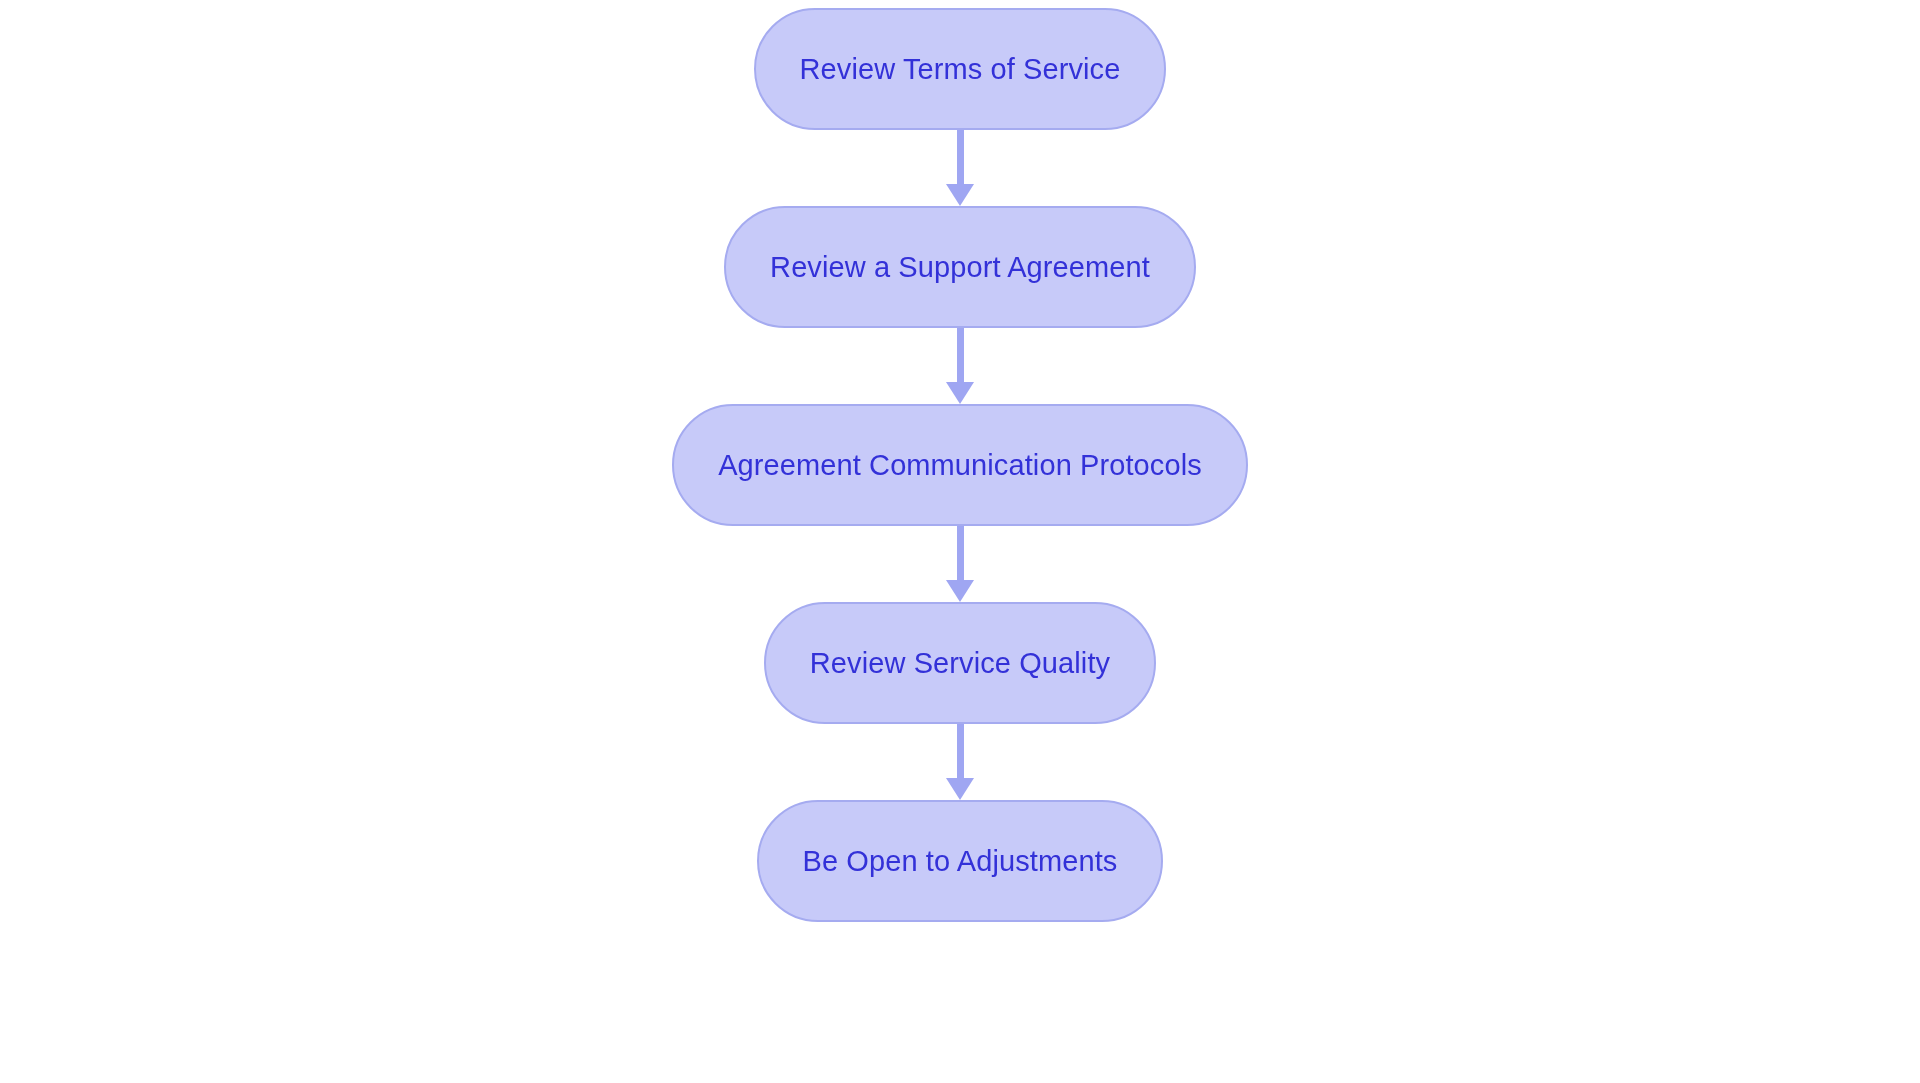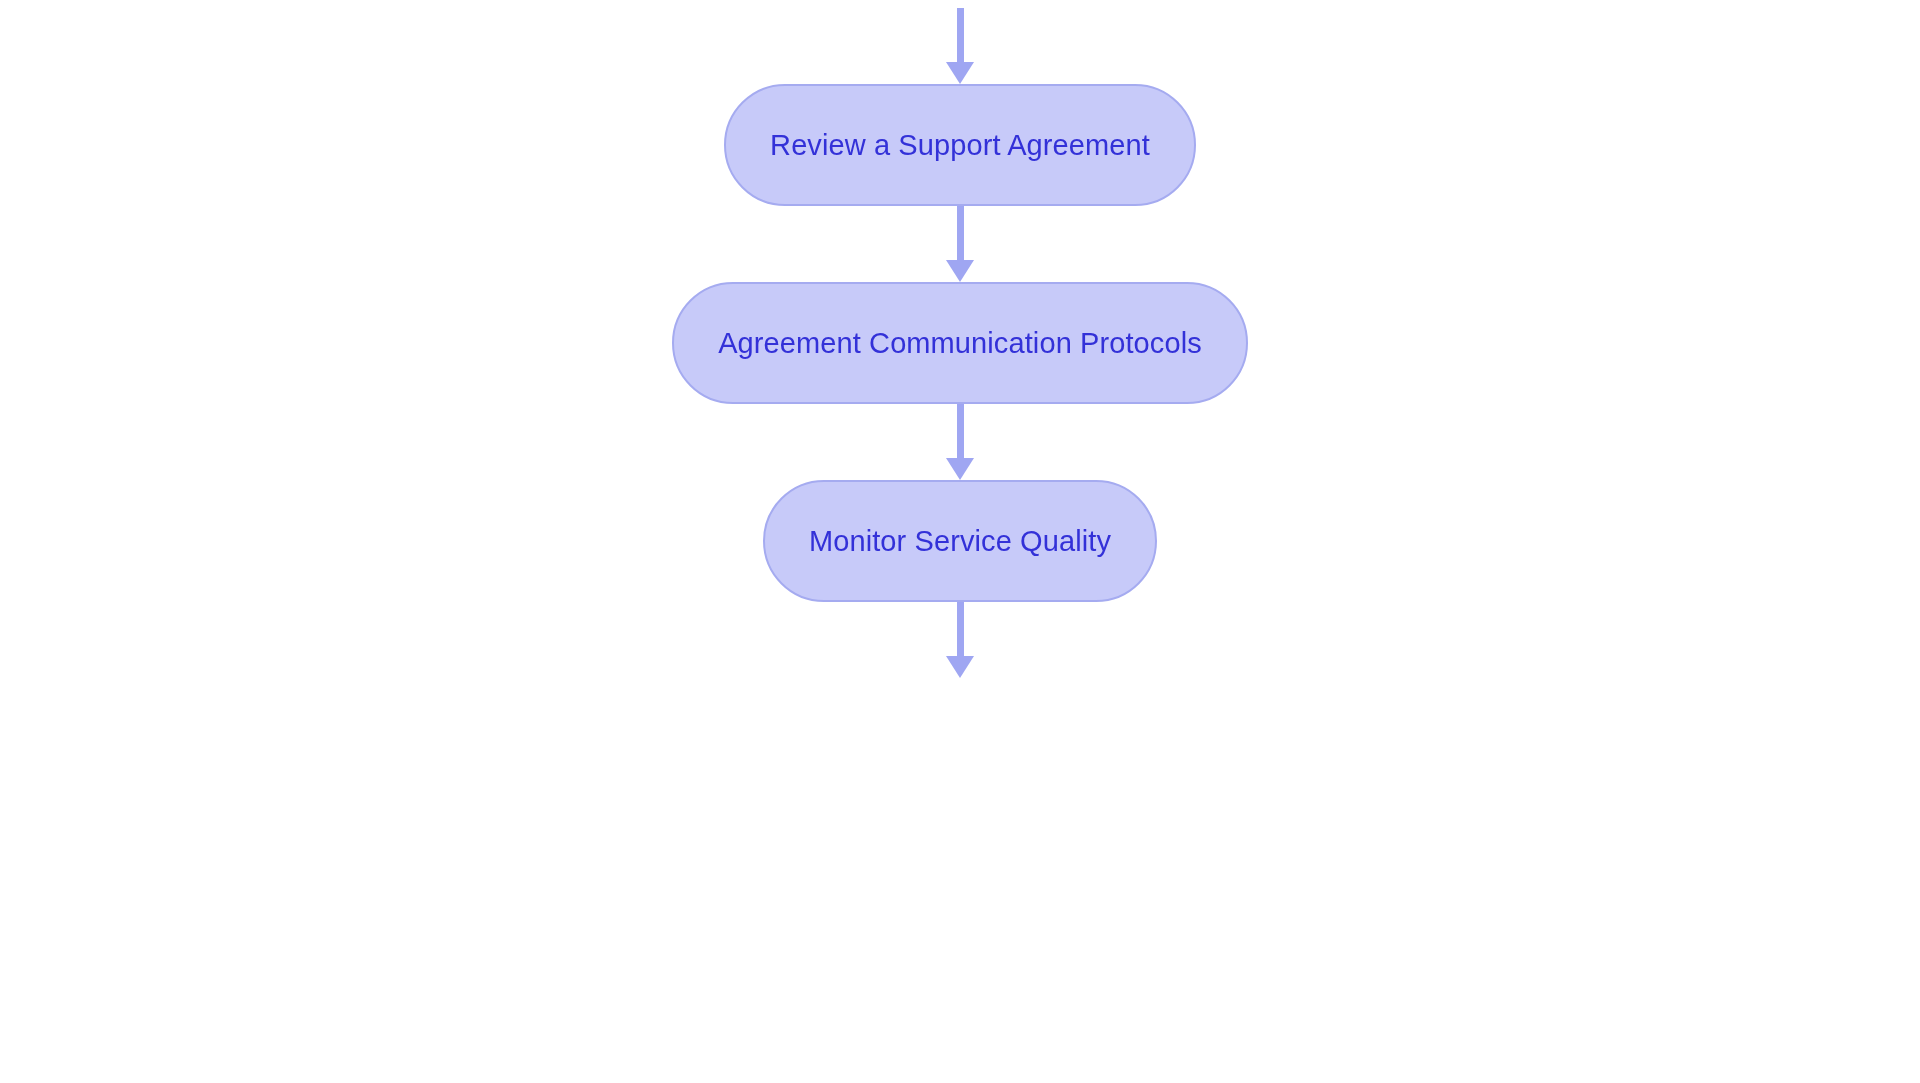--- a/index.html
+++ b/index.html
@@ -85,20 +85,23 @@
   .flow-top-pad { height: 8px; flex: 0 0 auto; }
 </style>
 </head>
 <body>
 
 <div id="canvas">
   <div class="flow">
 
     <div class="flow-top-pad"></div>
 
+    <div class="node">
+      <span class="node-label">Review Terms of Service</span>
+    </div>
 
     <div class="connector gap-1">
       <div class="connector-line"></div>
       <div class="connector-arrow"></div>
     </div>
 
     <div class="node">
       <span class="node-label">Review a Support Agreement</span>
     </div>
 
@@ -110,23 +113,26 @@
     <div class="node">
       <span class="node-label">Agreement Communication Protocols</span>
     </div>
 
     <div class="connector gap-3">
       <div class="connector-line"></div>
       <div class="connector-arrow"></div>
     </div>
 
     <div class="node">
-      <span class="node-label">Monitor Service Quality</span>
+      <span class="node-label">Review Service Quality</span>
     </div>
 
     <div class="connector gap-4">
       <div class="connector-line"></div>
       <div class="connector-arrow"></div>
     </div>
 
+    <div class="node">
+      <span class="node-label">Be Open to Adjustments</span>
+    </div>
 
   </div>
 </div>
 
 </body></html>

